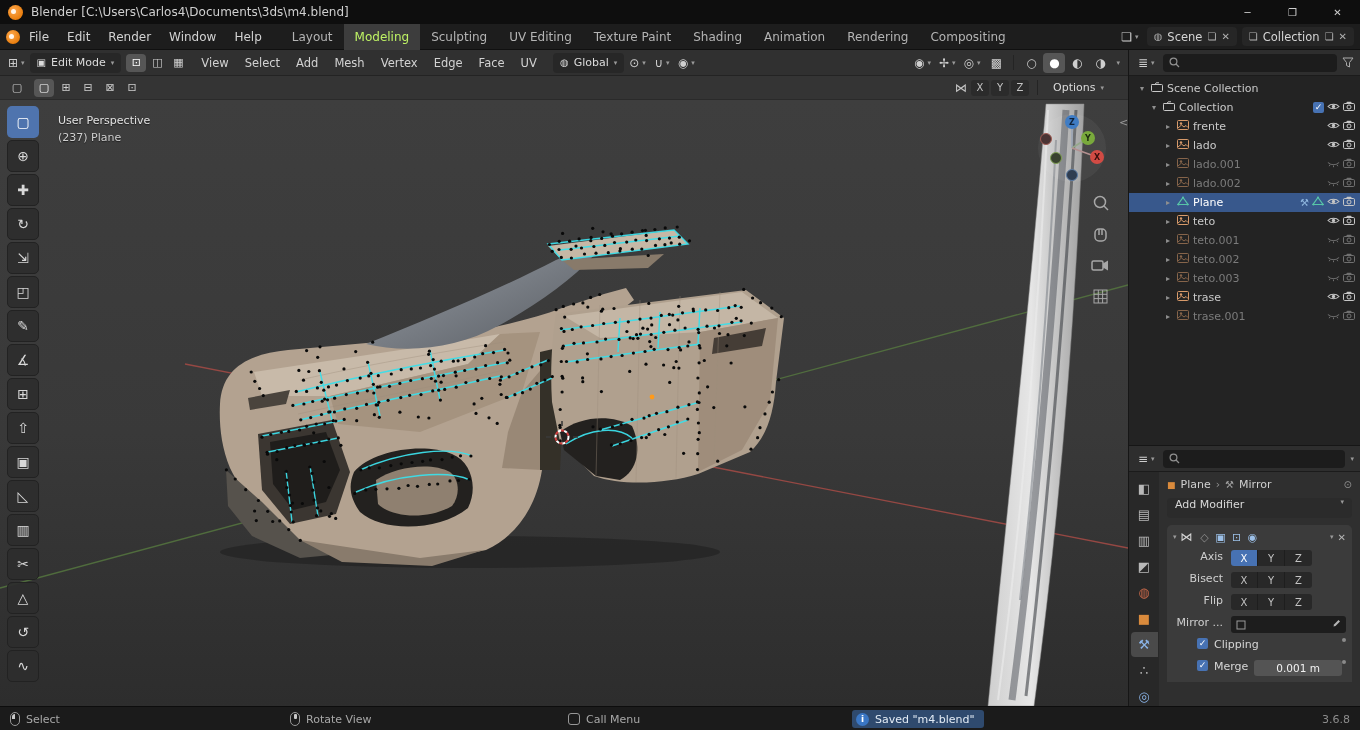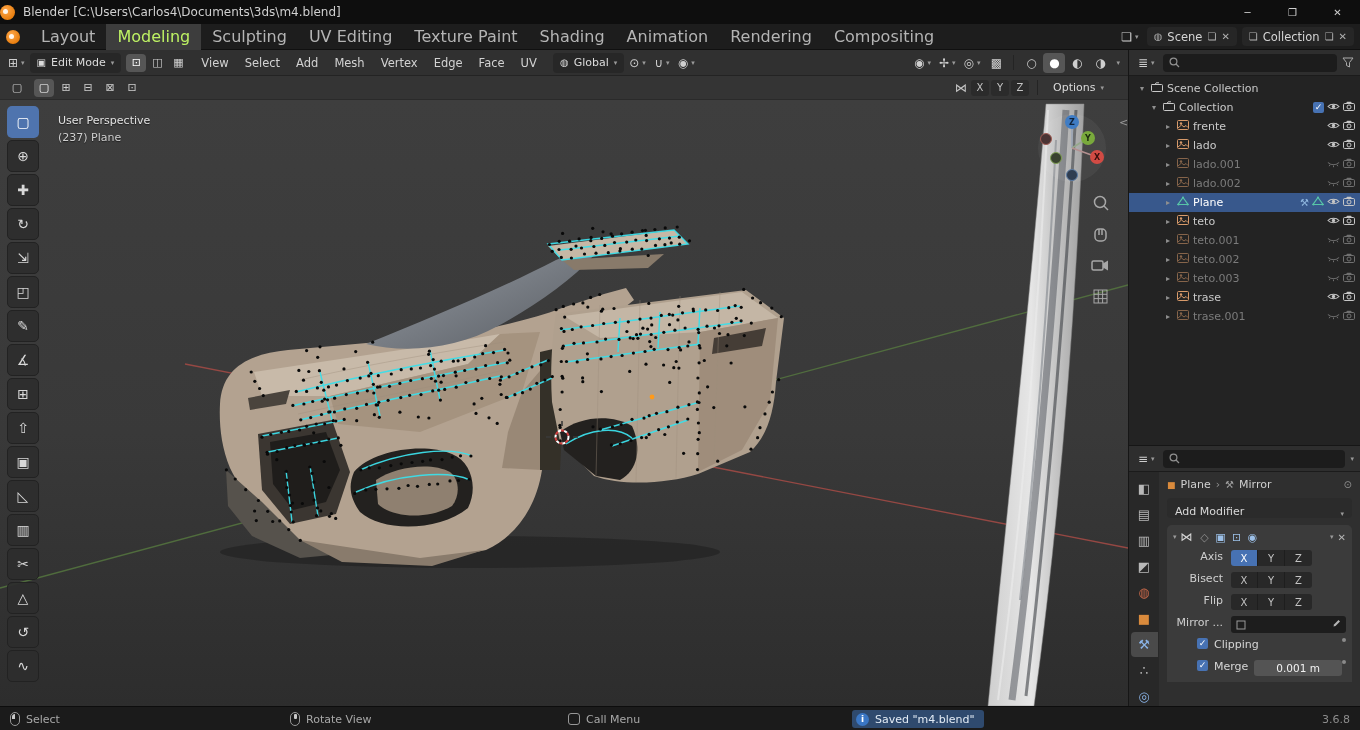--- a/index.html
+++ b/index.html
@@ -1,32 +1,32 @@
 <!DOCTYPE html>
 <html><head>
 <meta charset="utf-8">
 <style>
   *{box-sizing:border-box;margin:0;padding:0}
   html,body{width:1360px;height:730px}
   body{position:relative;background:#2a2a2a;font-family:"DejaVu Sans","Liberation Sans",sans-serif;font-size:11px;color:#d6d6d6;overflow:hidden}
 
   
-  #titlebar{left:0;top:0;width:1360px;height:24px;background:#0e0e0e;display:flex;align-items:center;gap:8px;position:absolute}
+  #titlebar{left:0;top:0;width:1360px;height:24px;background:#0e0e0e;display:flex;align-items:center;padding-left:8px;gap:8px;position:absolute}
   .blogo{width:15px;height:15px;border-radius:50%;background:radial-gradient(circle at 38% 35%,#ffa94d,#e87d0d 72%);position:relative;flex:0 0 auto}
   .blogo::after{content:"";position:absolute;left:3px;top:4px;width:5px;height:5px;background:#fff;border-radius:50%;opacity:.9}
   #titlebar .t{font-size:12px;color:#cfcfcf;white-space:nowrap}
   #win-controls{margin-left:auto;display:flex;height:24px}
   .win-btn{width:45px;height:24px;display:flex;align-items:center;justify-content:center;color:#cfcfcf;font-size:10px}
 
   
   #topbar{left:0;top:24px;width:1360px;height:26px;background:#1d1d1d;display:flex;align-items:center;border-bottom:1px solid #101010;position:absolute;padding-left:6px}
   .mi{padding:0 9px;height:26px;display:flex;align-items:center;color:#d2d2d2;font-size:12px;white-space:nowrap}
   .mi.sm{font-size:11.5px;padding:0 8px}
   #workspace-row{display:flex;height:26px;margin-left:10px}
-  .ws{padding:8px 11px;display:flex;align-items:center;height:26px;color:#b4b4b4;font-size:16px;white-space:nowrap}
+  .ws{padding:8px 11px;display:flex;align-items:center;height:26px;color:#b4b4b4;font-size:12px;white-space:nowrap}
   .ws.active{background:#3d3d3d;color:#bef264}
   .topbar-right{margin-left:auto;display:flex;align-items:center;gap:5px;padding-right:6px}
   .pill{display:flex;align-items:center;gap:5px;background:#262626;border-radius:4px;height:19px;padding:0 7px;font-size:11.5px;color:#d5d5d5}
   .pill .ic{color:#b0b0b0;font-size:10px}
   .caret{font-size:7px;color:#9a9a9a}
 
   
   #toolheader{left:0;top:50px;width:1128px;height:26px;background:#303030;display:flex;align-items:center;padding:0 5px;gap:2px;border-bottom:1px solid #232323;position:absolute}
   .dd{display:flex;align-items:center;gap:5px;background:#272727;border-radius:4px;height:20px;padding:0 7px;color:#dcdcdc}
   .ib{display:flex;align-items:center;justify-content:center;height:20px;min-width:22px;border-radius:4px;color:#cfcfcf;font-size:12px;gap:3px;padding:0 3px}
@@ -63,21 +63,21 @@
   .cb{width:11px;height:11px;background:#4772b3;border-radius:2px;color:#fff;font-size:9px;display:flex;align-items:center;justify-content:center;line-height:1;flex:0 0 auto}
 
   
   #props{left:1128px;top:445px;width:232px;height:261px;background:#2f2f2f;border-left:1px solid #161616;border-top:1px solid #161616;display:flex;flex-direction:column;position:absolute;overflow:hidden}
   #props-body{flex:1;display:flex;min-height:0}
   #prop-tabs{width:30px;background:#282828;display:flex;flex-direction:column;align-items:center;padding-top:4px;gap:1px;overflow:hidden;flex:0 0 auto}
   .ptab{width:27px;height:25px;display:flex;align-items:center;justify-content:center;font-size:13px;border-radius:4px 0 0 4px;flex:0 0 auto}
   .ptab.active{background:#4a4a4a}
   #prop-content{flex:1;padding:6px 8px 0 8px;overflow:hidden}
   .bc{display:flex;align-items:center;gap:5px;color:#cfcfcf}
-  .addmod{margin-top:7px;height:20px;background:#2b2b2b;border-radius:4px;display:flex;align-items:flex-end;padding:0 8px;color:#d8d8d8}
+  .addmod{margin-top:7px;height:20px;background:#2b2b2b;border-radius:4px;display:flex;align-items:flex-start;padding:0 8px;color:#d8d8d8}
   .addmod .caret{margin-left:auto}
   .mod-panel{margin-top:7px;background:#3b3b3b;border-radius:5px 5px 0 0;padding:3px 6px 4px 6px}
   .mod-head{display:flex;align-items:center;gap:4px;height:18px}
   .mrow{display:flex;margin-top:4px;height:18px}
   .mrow .lbl{width:58px;text-align:right;padding-right:8px;color:#cfcfcf;flex:0 0 auto}
   .seg{display:flex}
   .sbtn{width:27px;height:16px;background:#282828;display:flex;align-items:center;justify-content:center;color:#c3c3c3;border-right:1px solid #1e1e1e;font-size:10px}
   .sbtn:first-child{border-radius:3px 0 0 3px}
   .sbtn:last-child{border-radius:0 3px 3px 0;border-right:none}
   .sbtn.on{background:#4772b3;color:#fff}
@@ -104,20 +104,27 @@
   <span class="t">Blender [C:\Users\Carlos4\Documents\3ds\m4.blend]</span>
   <div id="win-controls">
       <div class="win-btn">─</div>
       <div class="win-btn">❐</div>
       <div class="win-btn">✕</div>
     </div>
 </div>
 
 <div id="topbar">
   <span class="blogo" style="width:14px;height:14px"></span>
+  <div id="menu-row" style="display:flex">
+      <div class="mi">File</div>
+      <div class="mi">Edit</div>
+      <div class="mi">Render</div>
+      <div class="mi">Window</div>
+      <div class="mi">Help</div>
+    </div>
   <div id="workspace-row">
       <div class="ws">Layout</div>
       <div class="ws active">Modeling</div>
       <div class="ws">Sculpting</div>
       <div class="ws">UV Editing</div>
       <div class="ws">Texture Paint</div>
       <div class="ws">Shading</div>
       <div class="ws">Animation</div>
       <div class="ws">Rendering</div>
       <div class="ws">Compositing</div>

